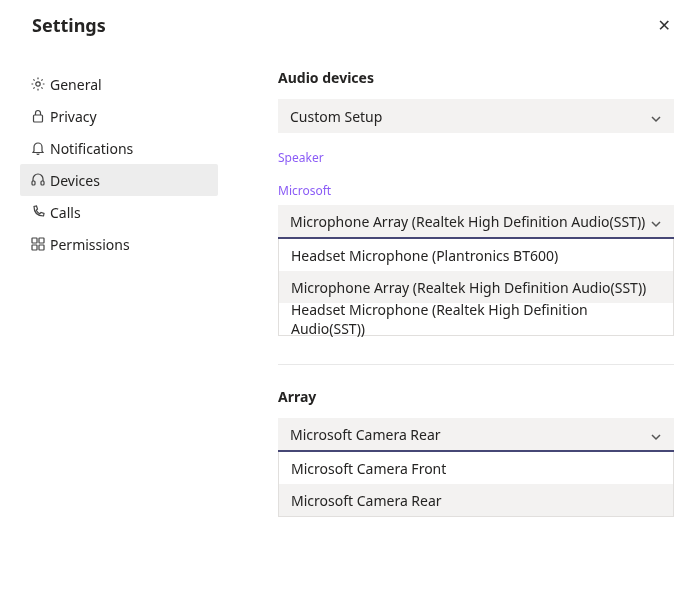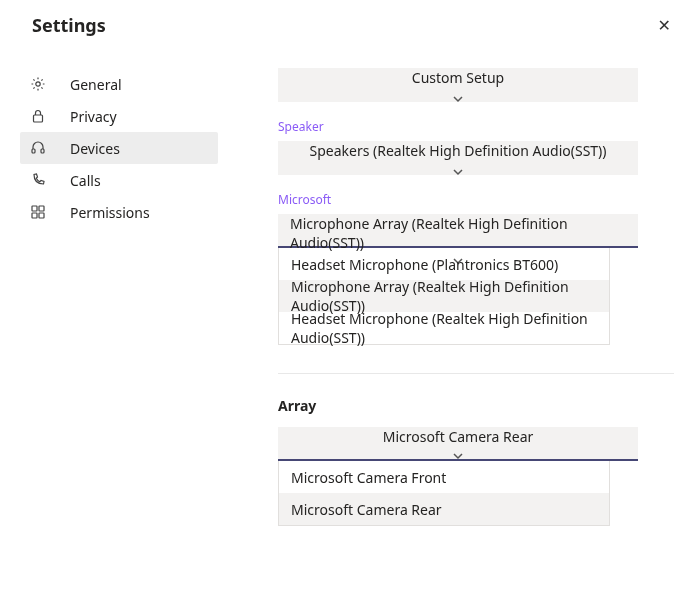--- a/index.html
+++ b/index.html
@@ -22,54 +22,53 @@
   .close-x { font-size: 16px; font-weight: 300; cursor: pointer; padding: 4px 8px; color:#333; }
   .body { display: flex; }
   .sidebar {
     width: 218px;
     padding: 18px 0 0 20px;
     flex-shrink: 0;
   }
   .side-item {
     display: flex;
     align-items: center;
-    gap: 24px;
+    gap: 4px;
     height: 32px;
     padding: 0 10px;
     border-radius: 2px;
     cursor: pointer;
     color: #252423;
   }
   .side-item.active { background: #ededed; }
   .side-ico { width: 16px; height: 16px; display:flex; align-items:center; justify-content:center; }
   .side-ico svg { width:16px; height:16px; stroke:#444; fill:none; stroke-width:1.2; }
   .side-label { font-size: 14px; }
   .content {
     flex: 1;
     padding: 18px 20px 0 60px;
   }
   .section-title { font-size: 14px; font-weight: 700; margin-bottom: 12px; }
   .field-label { font-size: 12px; color: #8b5cf6; margin: 16px 0 6px 0; }
   .select {
-    width: 360px;
+    width: 396px;
     height: 34px;
     background: #f3f2f1;
     display: flex;
     align-items: center;
     justify-content: space-between;
     padding: 0 12px;
     cursor: pointer;
     font-size: 14px;
-    flex-direction: column;
   }
   .select.open { border-bottom: 2px solid #464775; }
   .chev { width:12px; height:12px; }
   .chev svg { width:12px; height:12px; stroke:#555; fill:none; stroke-width:1.5; }
   .dropdown {
-    width: 332px;
+    width: 396px;
     border: 1px solid #e1dfdd;
     border-top: none;
     background:#fff;
   }
   .option {
     height: 32px;
     display: flex;
     align-items: center;
     padding: 0 12px;
     font-size: 14px;
@@ -102,20 +101,29 @@
     <div class="side-item">
       <span class="side-ico">
         <svg viewBox="0 0 16 16">
             <rect x="3.5" y="7" width="9" height="7" rx="1"></rect>
             <path d="M5.5 7V5a2.5 2.5 0 0 1 5 0v2"></path>
           </svg>
       </span>
       <span class="side-label">Privacy</span>
     </div>
 
+    <div class="side-item">
+      <span class="side-ico">
+        <svg viewBox="0 0 16 16">
+            <path d="M4 11V7a4 4 0 0 1 8 0v4l1 1.5H3L4 11Z"></path>
+            <path d="M7 13.5a1 1 0 0 0 2 0"></path>
+          </svg>
+      </span>
+      <span class="side-label">Notifications</span>
+    </div>
 
     <div class="side-item active">
       <span class="side-ico">
         <svg viewBox="0 0 16 16">
             <path d="M3 9V7a5 5 0 0 1 10 0v2"></path>
             <rect x="2" y="9" width="3" height="4" rx="1"></rect>
             <rect x="11" y="9" width="3" height="4" rx="1"></rect>
           </svg>
       </span>
       <span class="side-label">Devices</span>
@@ -139,35 +147,30 @@
             <rect x="9" y="9" width="5" height="5" rx="0.5"></rect>
           </svg>
       </span>
       <span class="side-label">Permissions</span>
     </div>
 
   </nav>
 
   <main class="content">
 
+    <div class="section-title">Audio devices</div>
 
     <div class="select">
       <span>Custom Setup</span>
       <span class="chev"><svg viewBox="0 0 12 12">
             <path d="M2 4l4 4 4-4"></path>
           </svg></span>
     </div>
 
     <div class="field-label">Speaker</div>
-    <div class="select">
-      <span>Speakers (Realtek High Definition Audio(SST))</span>
-      <span class="chev"><svg viewBox="0 0 12 12">
-            <path d="M2 4l4 4 4-4"></path>
-          </svg></span>
-    </div>
 
     <div class="field-label">Microsoft</div>
     <div class="select open">
       <span>Microphone Array (Realtek High Definition Audio(SST))</span>
       <span class="chev"><svg viewBox="0 0 12 12">
             <path d="M2 4l4 4 4-4"></path>
           </svg></span>
     </div>
     <div class="dropdown">
       <div class="option">Headset Microphone (Plantronics BT600)</div>

